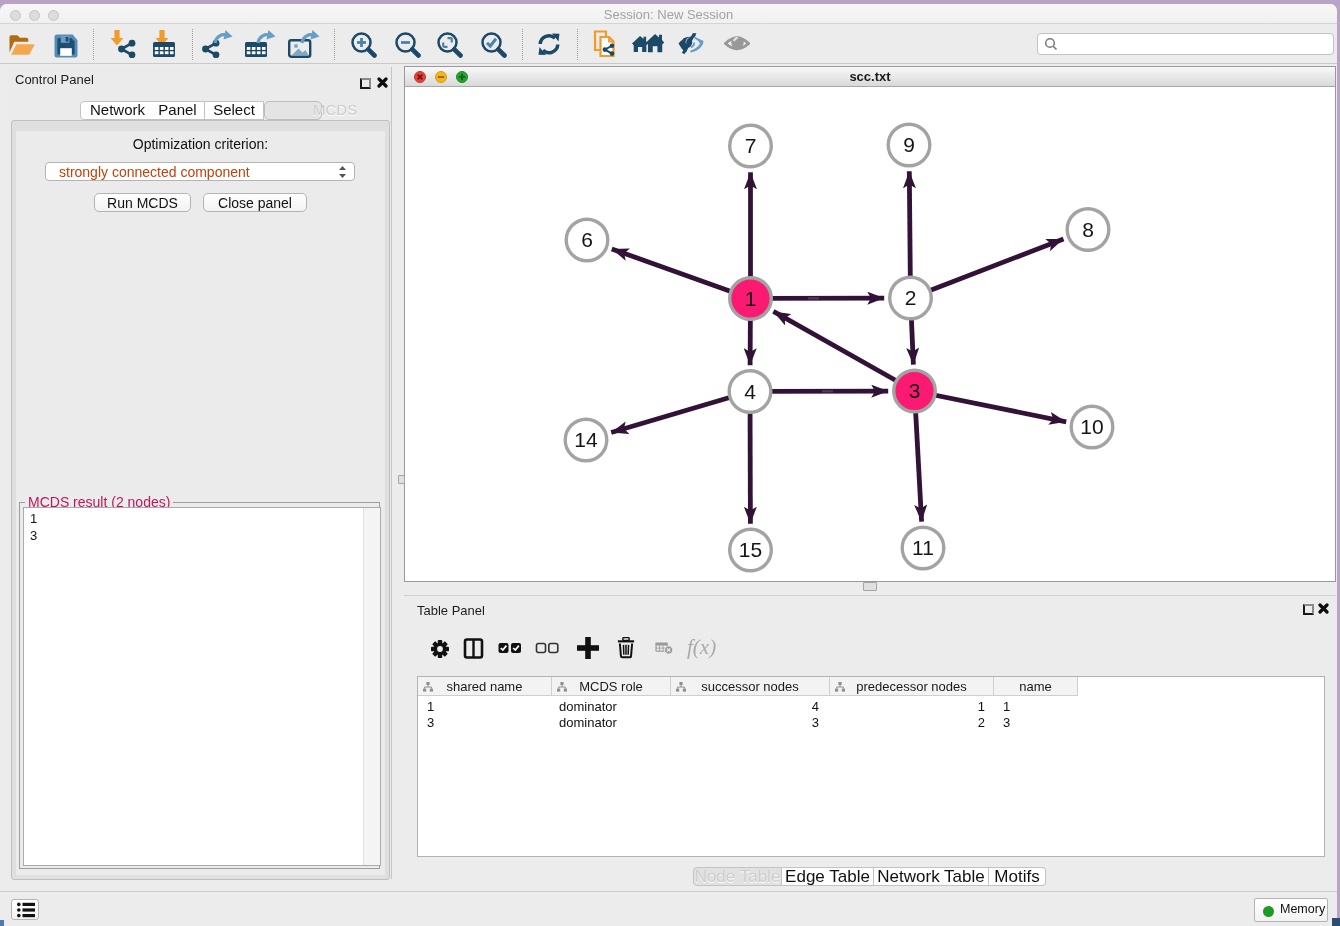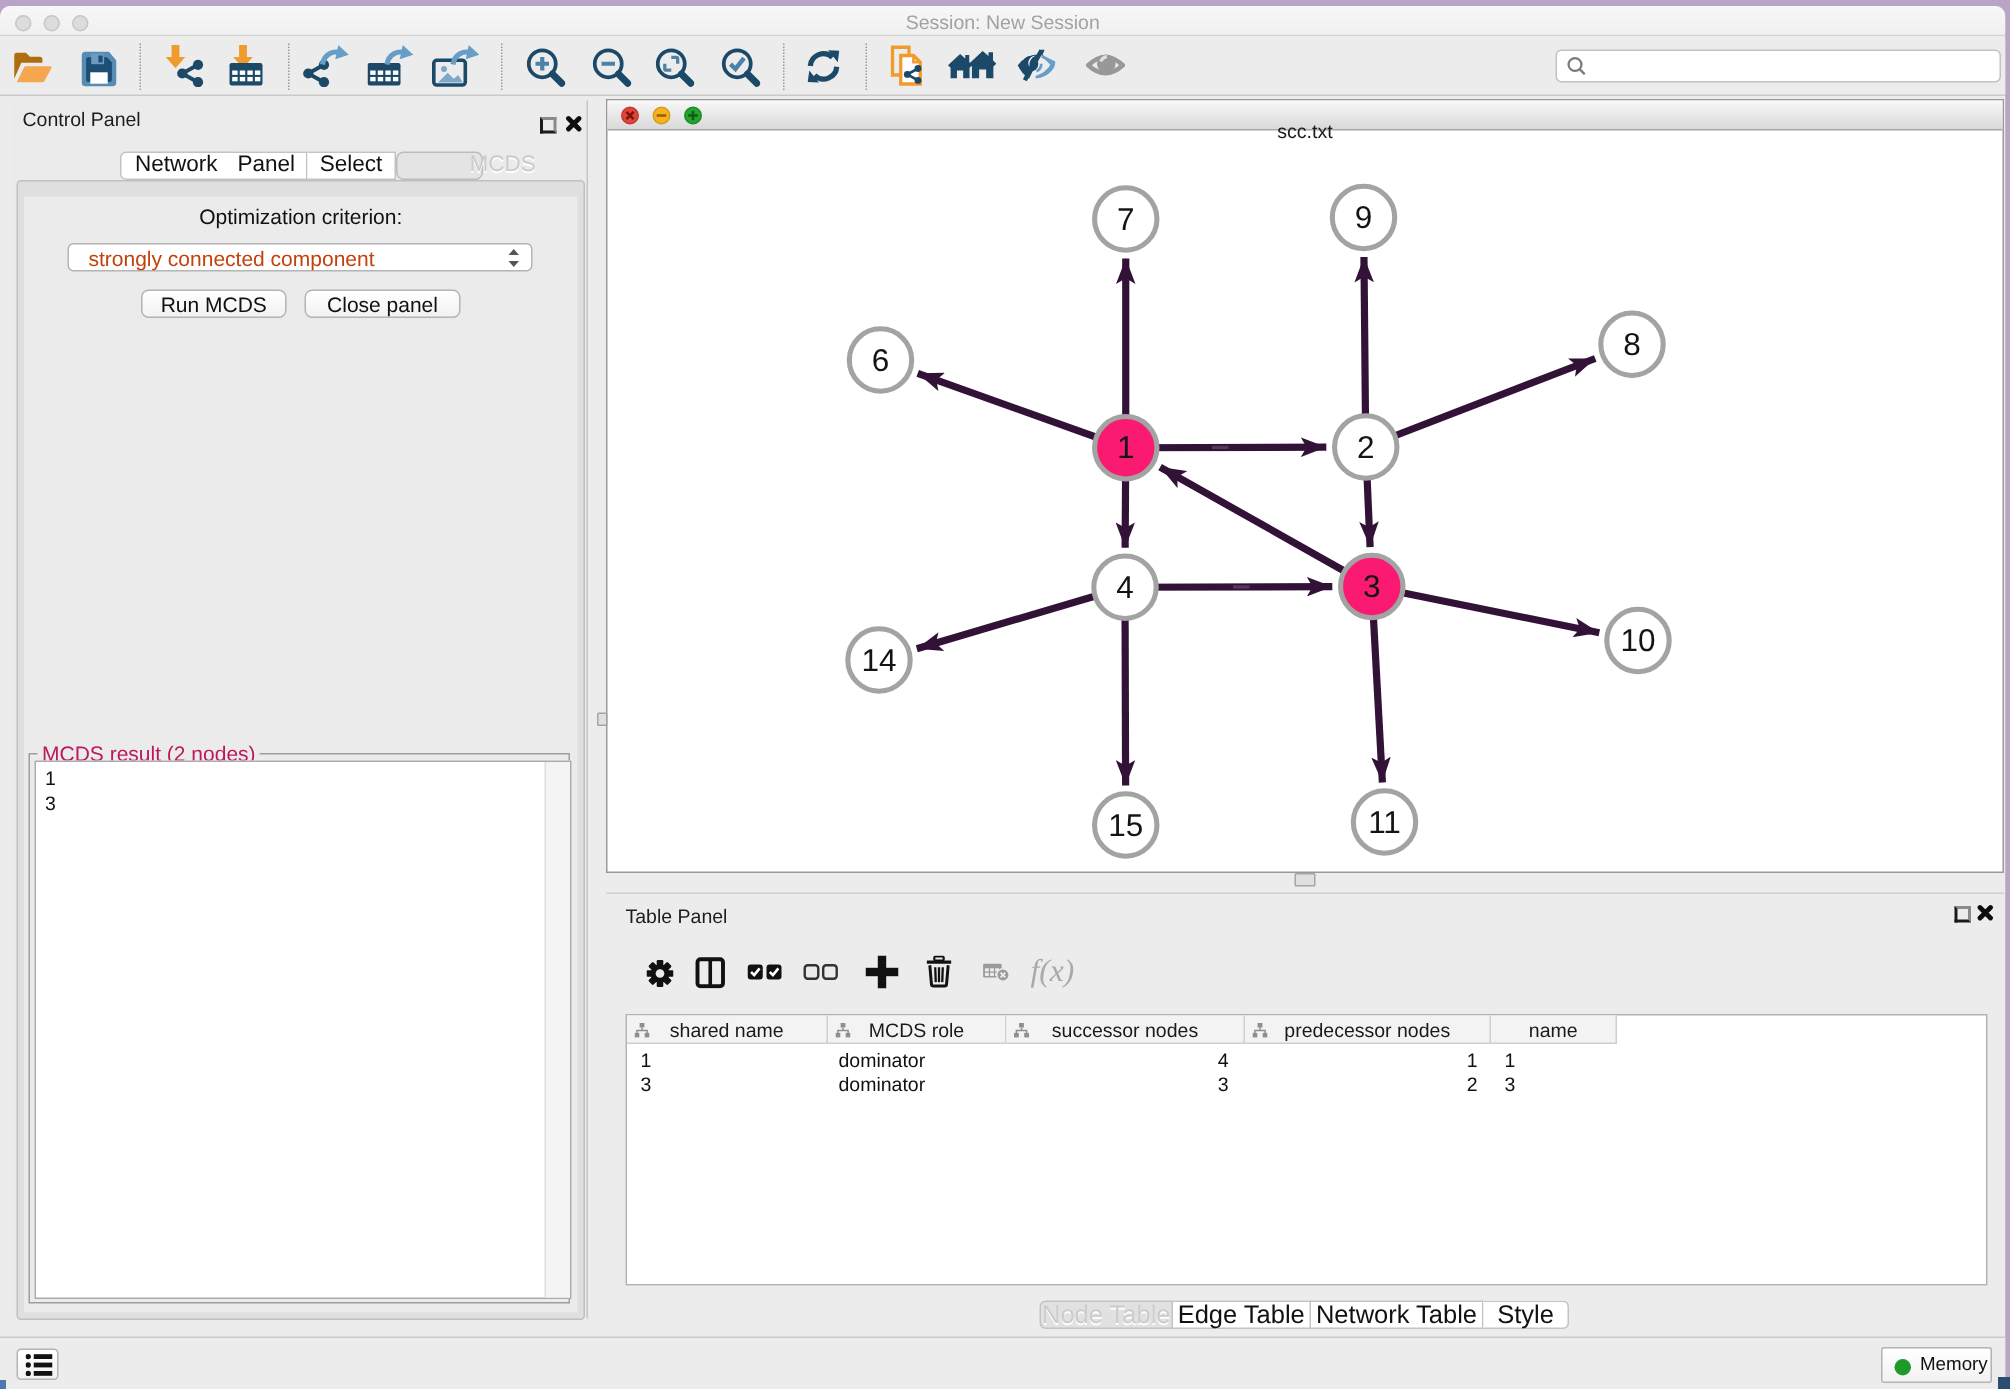--- a/index.html
+++ b/index.html
@@ -251,21 +251,21 @@
       <div class="mac" style="left:30px;background:#f5b31e;border:1px solid #d49b16;">
           <svg width="10" height="10" viewBox="0 0 10 10" style="position:absolute;left:0;top:0;">
             <path d="M1.8 5 H8.2" stroke="#925e07" stroke-width="1.7"></path>
           </svg>
         </div>
       <div class="mac" style="left:51px;background:#27a430;border:1px solid #1f8a27;">
           <svg width="10" height="10" viewBox="0 0 10 10" style="position:absolute;left:0;top:0;">
             <path d="M1.8 5 H8.2 M5 1.8 V8.2" stroke="#0d5e14" stroke-width="1.7"></path>
           </svg>
         </div>
-      <div style="position:absolute;top:2px;width:100%;text-align:center;font-size:13px;font-weight:normal;color:#1a1a1a;margin-top:11px;">scc.txt</div>
+      <div style="position:absolute;top:2px;width:100%;text-align:center;font-size:13px;font-weight:bold;color:#1a1a1a;">scc.txt</div>
     </div>
     <svg id="graph" style="position:absolute;left:0;top:20px;font-family:'Liberation Sans',sans-serif;" width="930" height="495" viewBox="405 87 930 495">
 <defs>
           <marker id="arr" viewBox="0 0 17 13" refX="17" refY="6.5" markerWidth="17" markerHeight="13" orient="auto" markerUnits="userSpaceOnUse">
             <path d="M0 0 L17 6.5 L0 13 L3.8 6.5 Z" fill="#331238"></path>
           </marker>
         </defs>
 <line x1="750.5" y1="298.5" x2="750.5" y2="172.3" stroke="#331238" stroke-width="4.8" marker-end="url(#arr)"></line>
 <line x1="750.5" y1="298.5" x2="611.8" y2="248.9" stroke="#331238" stroke-width="4.8" marker-end="url(#arr)"></line>
 <line x1="750.5" y1="298.5" x2="884.2" y2="298.1" stroke="#331238" stroke-width="4.8" marker-end="url(#arr)"></line>
@@ -405,21 +405,21 @@
       <div class="trow" style="left:141px;top:38px;">dominator</div>
       <div class="trow" style="left:321px;top:38px;width:80px;text-align:right;">3</div>
       <div class="trow" style="left:487px;top:38px;width:80px;text-align:right;">2</div>
       <div class="trow" style="left:585px;top:38px;">3</div>
 
     </div>
     <div id="btabrow" style="position:absolute;left:0;top:271px;width:100%;height:19px;">
       <div class="btab" style="left:289px;width:89px;background:#e1e1e1;border-radius:4px 0 0 4px;color:#ccc;text-shadow:0 1px 0 #fff;">Node Table</div>
       <div class="btab" style="left:378px;width:92px;border-left:none;">Edge Table</div>
       <div class="btab" style="left:470px;width:115px;border-left:none;">Network Table</div>
-      <div class="btab" style="left:585px;width:57px;border-left:none;border-radius:0 4px 4px 0;">Style</div>
+      <div class="btab" style="left:585px;width:57px;border-left:none;border-radius:0 4px 4px 0;">Motifs</div>
     </div>
   </div>
 
   <div class="abs" style="left:398px;top:471px;width:5px;height:7px;background:#e0e0e0;border:1px solid #a5a5a5;border-radius:1px;"></div>
   <div class="abs" style="left:863px;top:578px;width:12px;height:7px;background:#e0e0e0;border:1px solid #a5a5a5;border-radius:1px;"></div>
   <div id="statusbar">
     <div class="btn" style="left:11px;top:7px;width:28px;height:21px;border-radius:3px;">
         <svg width="18" height="16" viewBox="0 0 18 16" style="position:absolute;left:5px;top:2px;">
           <circle cx="1.8" cy="2.4" r="1.8" fill="#111"></circle>
           <rect x="5.5" y="0.8" width="12.5" height="3.2" fill="#111"></rect>

